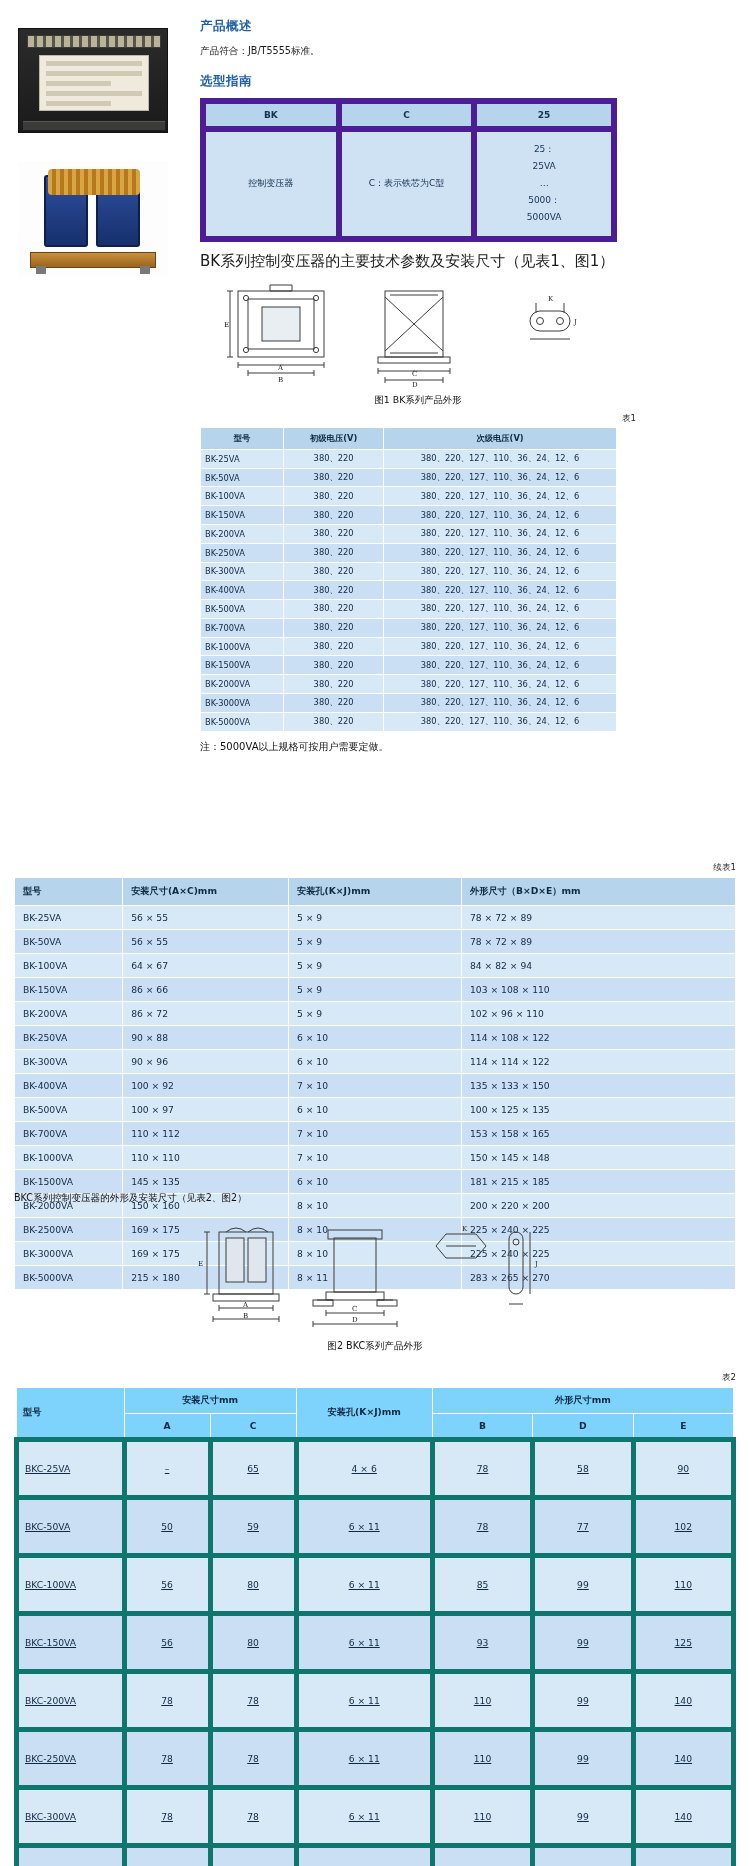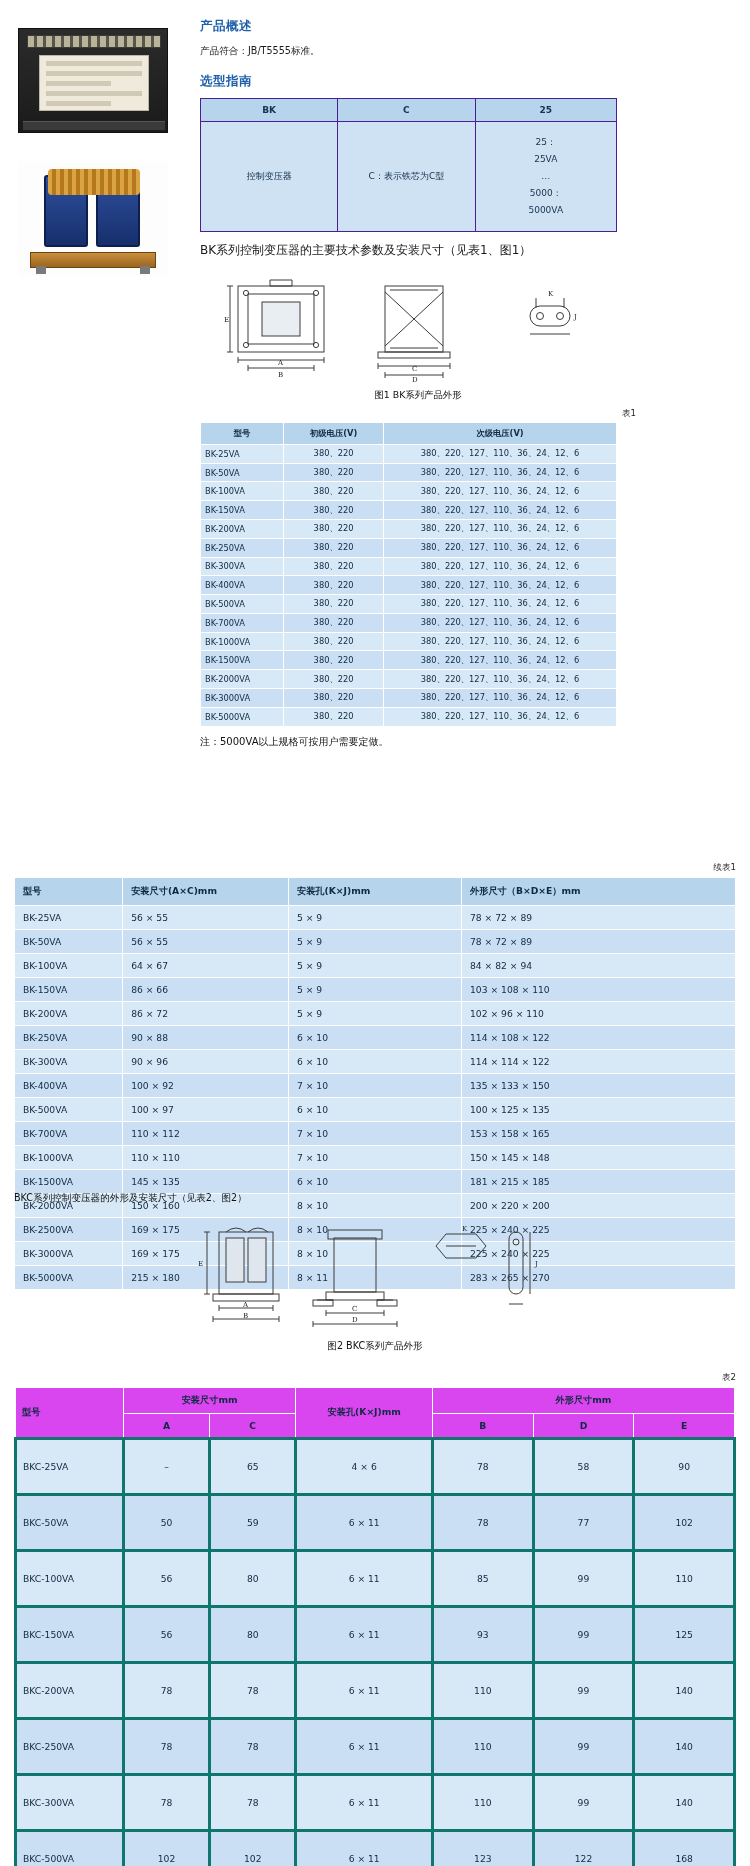--- a/index.html
+++ b/index.html
@@ -98,30 +98,30 @@
   
   table { border-collapse: collapse; }
   .tbl-guide {
     width: 417px;
     margin-top: 4px;
     border: 1px solid #ffffff;
     font-size: 9px;
     color: #16324f;
   }
   .tbl-guide th, .tbl-guide td {
-    border: 1px solid #4c1d95;
+    border: 6px solid #4c1d95;
     text-align: center;
     padding: 5px 4px;
     background: #cfe2f3;
   }
   .tbl-guide thead th { background: #b6d4ec; font-weight: bold; padding: 6px 4px; }
   .tbl-guide tr.sub td { background: #c6dcf0; font-weight: normal; }
   .tbl-guide td.tall { height: 110px; vertical-align: middle; line-height: 1.9; }
 
-  .cap-small { font-size: 12px; color: #1a1a1a; margin: 10px 0 13px 0; }
+  .cap-small { font-size: 15px; color: #1a1a1a; margin: 10px 0 6px 0; }
 
   
   .fig-wrap { position: relative; width: 417px; height: 115px; margin: 6px 0 2px 0; }
   .fig-cap { text-align: center; font-size: 9.4px; color: #111; margin: 2px 0 6px 0; }
   .tbl-no { text-align: right; font-size: 8.6px; color: #222; margin-bottom: 2px; }
 
   
   .tbl-param {
     width: 417px;
     font-size: 8.3px;
@@ -153,26 +153,26 @@
     background: #b6d4ec; font-weight: bold; padding: 7px 8px; border: 1px solid #fff;
     text-align: left;
   }
   .tbl-wide td {
     background: #d7e8f7; padding: 6px 8px; border: 1px solid #fff;
   }
   .tbl-wide tr:nth-child(even) td { background: #cadff3; }
 
   .tbl-wide2 { width: 100%; font-size: 9.2px; color: #102a43; border: 1px solid #fff; }
   .tbl-wide2 th {
-    background: #d946ef; font-weight: bold; padding: 6px 6px; border: 1px solid #fff;
+    background: #7dd3fc; font-weight: bold; padding: 6px 6px; border: 1px solid #fff;
     text-align: center;
   }
   .tbl-wide2 th.left { text-align: left; }
   .tbl-wide2 td {
-    background: #d7e8f7; padding: 21px 6px; border: 3px solid #0f766e; text-align: center;
+    background: #d7e8f7; padding: 21px 6px; border: 5px solid #0f766e; text-align: center; text-decoration: underline;
   }
   .tbl-wide2 td.left { text-align: left; }
   .tbl-wide2 tr:nth-child(even) td { background: #cadff3; }
 
   .mid-text { font-size: 9.6px; color: #111; }
 
   
   .fig2-cap { text-align: center; font-size: 9.6px; color: #111; }
 </style>
 </head>

